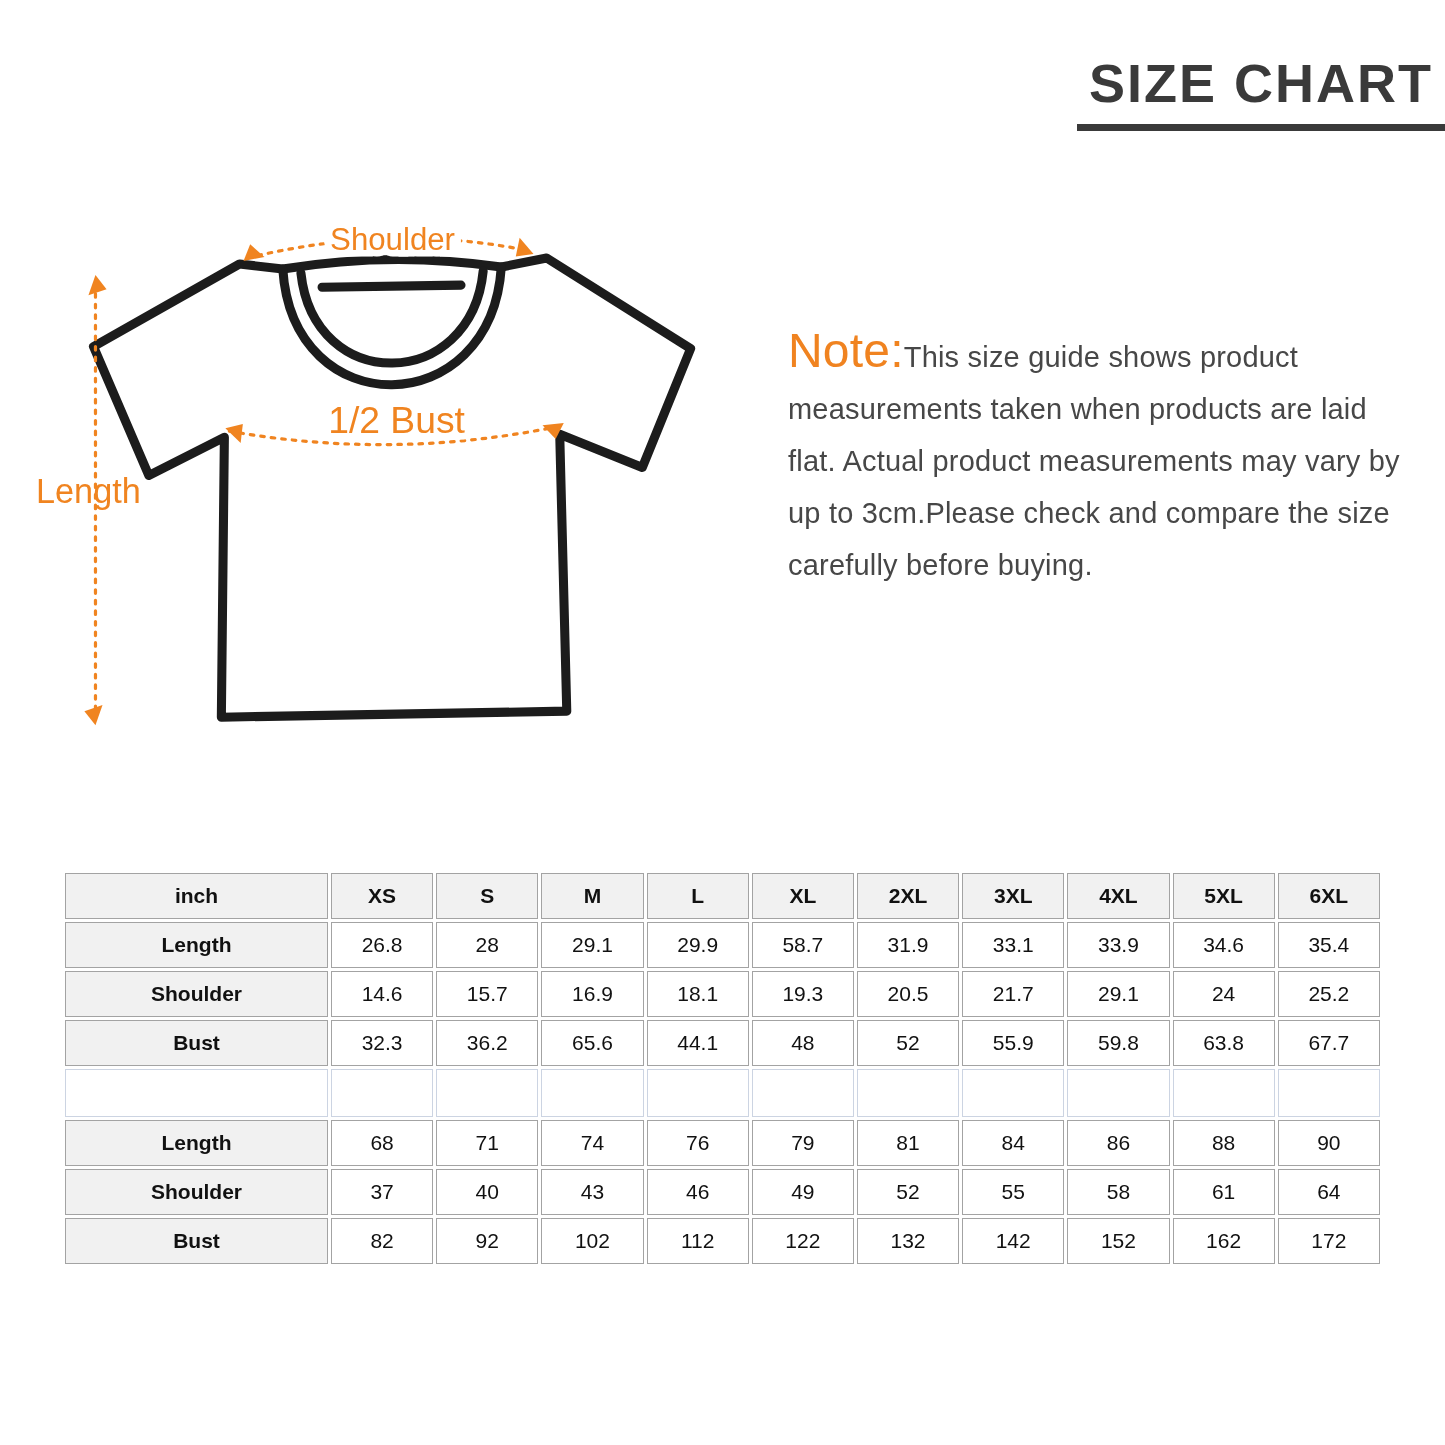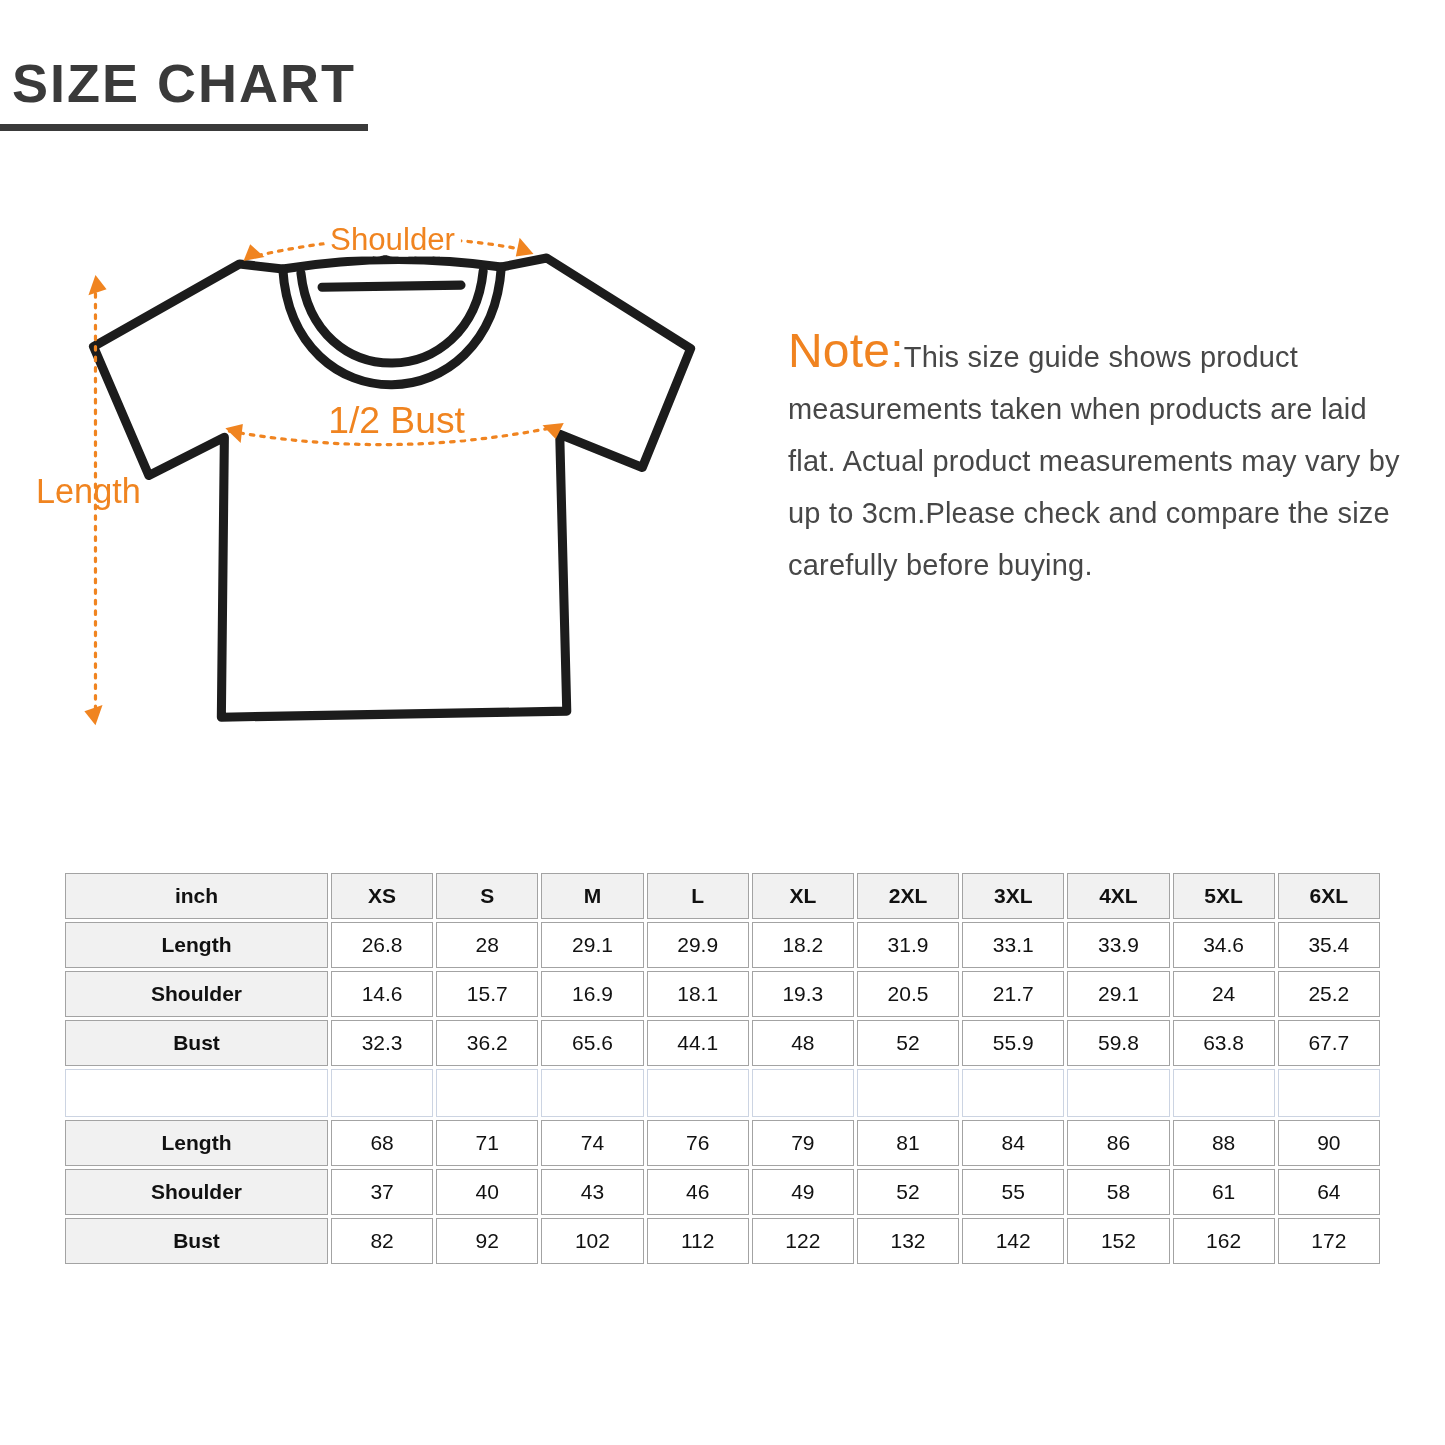--- a/index.html
+++ b/index.html
@@ -1,19 +1,19 @@
 <!DOCTYPE html>
 <html><head>
 <meta charset="utf-8">
 <style>
   html,body{margin:0;padding:0;background:#ffffff;}
   body{font-family:"Liberation Sans", sans-serif; width:1445px; height:1445px; position:relative; overflow:hidden;}
 
   
-  .title-wrap{position:absolute; top:52px; left:0; width:100%; text-align:left;}
+  .title-wrap{position:absolute; top:52px; left:0; width:100%; text-align:right;}
   .page-title{display:inline-block; margin:0; font-size:54px; font-weight:bold; letter-spacing:2px;
               color:#3a3a3a; border-bottom:7px solid #3a3a3a; padding:0 12px 10px 12px;}
 
   
   .diagram{position:absolute; left:28px; top:210px; width:715px; height:535px;}
 
   
   .note{position:absolute; left:788px; top:296px; width:622px; font-size:29px; line-height:52px;
         color:#474747; letter-spacing:0.2px;}
   .note-prefix{color:#f08320; font-size:48px; line-height:52px;}
@@ -109,21 +109,21 @@
           <td class="head">4XL</td>
           <td class="head">5XL</td>
           <td class="head">6XL</td>
         </tr>
         <tr>
           <td class="label">Length</td>
           <td>26.8</td>
           <td>28</td>
           <td>29.1</td>
           <td>29.9</td>
-          <td>18.2</td>
+          <td>58.7</td>
           <td>31.9</td>
           <td>33.1</td>
           <td>33.9</td>
           <td>34.6</td>
           <td>35.4</td>
         </tr>
         <tr>
           <td class="label">Shoulder</td>
           <td>14.6</td>
           <td>15.7</td>

